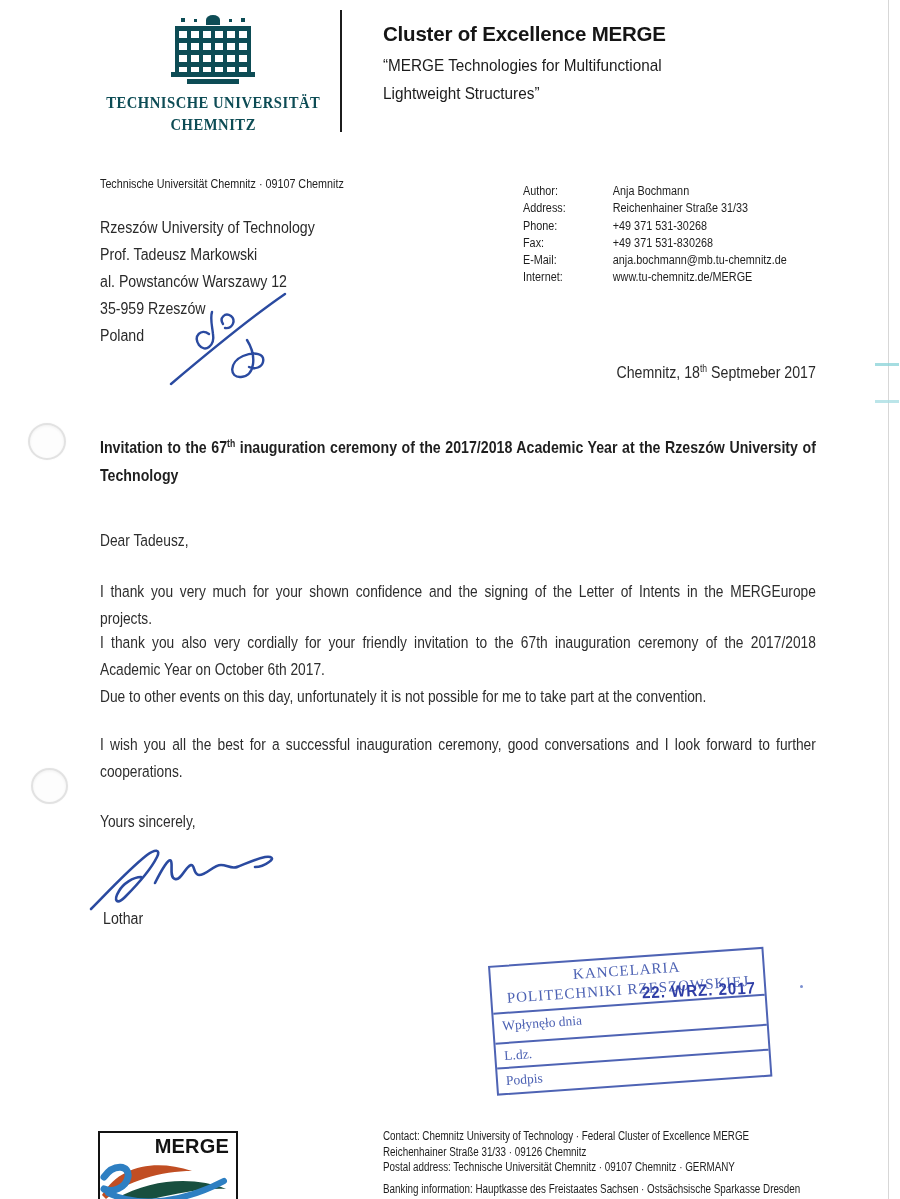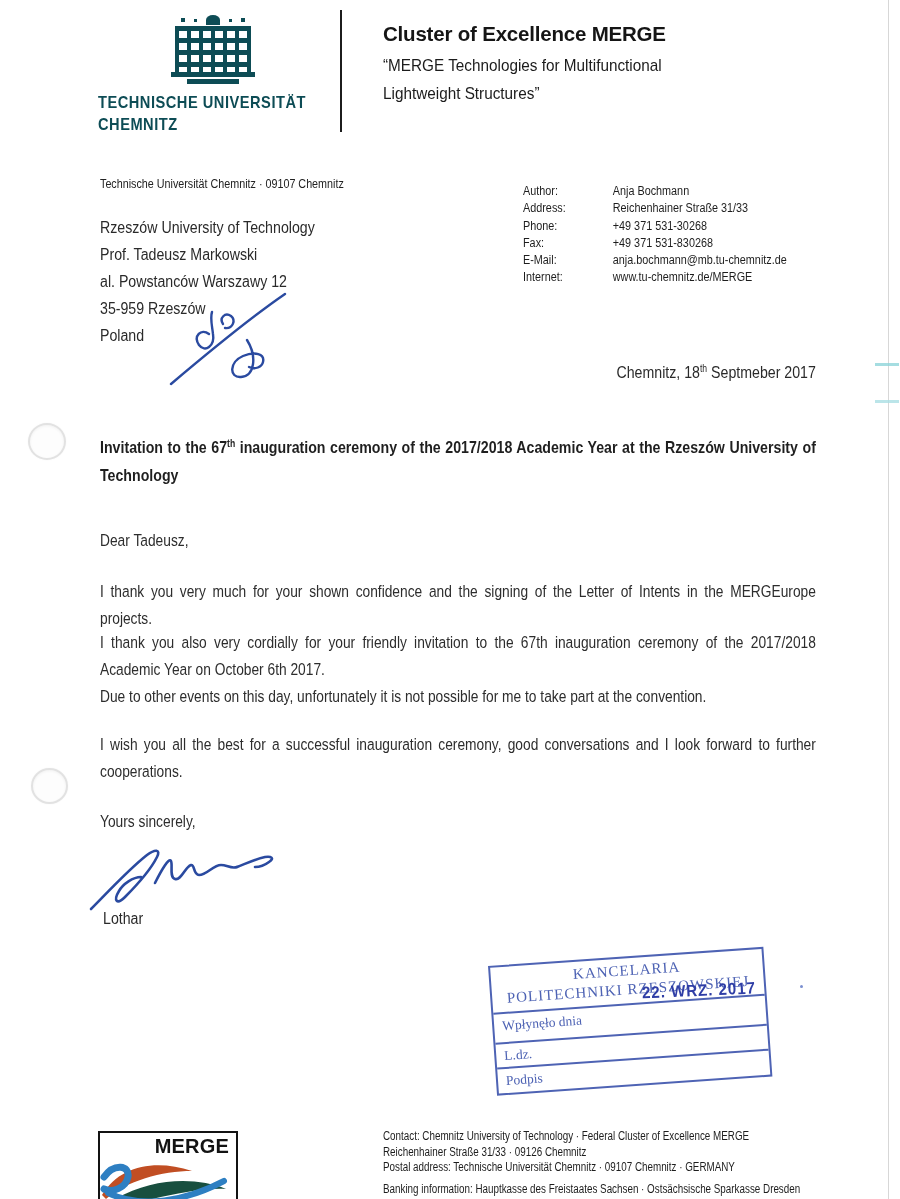--- a/index.html
+++ b/index.html
@@ -7,21 +7,21 @@
         font-family:"Liberation Sans",sans-serif;color:#2b2b2b;}
   .abs{position:absolute;}
   
   .sx80{transform:scaleX(.80);transform-origin:left top;}
   .sx82{transform:scaleX(.82);transform-origin:left top;}
   .sx86{transform:scaleX(.86);transform-origin:left top;}
   .sx88{transform:scaleX(.88);transform-origin:left top;}
   .sx90{transform:scaleX(.90);transform-origin:left top;}
 
   
-  .tu-block{left:98px;top:14px;width:230px;}
+  .tu-block{left:98px;top:14px;width:230px;text-align:center;font-family:Liberation Serif, serif;}
   .tu-text{font-size:17px;font-weight:700;color:#0d4c55;letter-spacing:.6px;line-height:22px;margin-top:6px;}
   .hdr-divider{left:340px;top:10px;width:2px;height:122px;background:#1c1c1c;}
   .hdr-right{left:383px;top:22px;width:520px;}
   .hdr-title{font-size:20.5px;font-weight:700;color:#151515;letter-spacing:-.2px;}
   .hdr-sub{font-size:17px;font-weight:500;color:#1c1c1c;line-height:28px;margin-top:6px;}
 
   .sender{left:100px;top:177px;font-size:12.5px;color:#222;white-space:nowrap;}
   .recipient{left:100px;top:214px;font-size:17.3px;line-height:27px;color:#2a2a2a;white-space:nowrap;}
 
   .author{left:523px;top:183px;font-size:12.3px;line-height:17.3px;color:#1d1d1d;}

